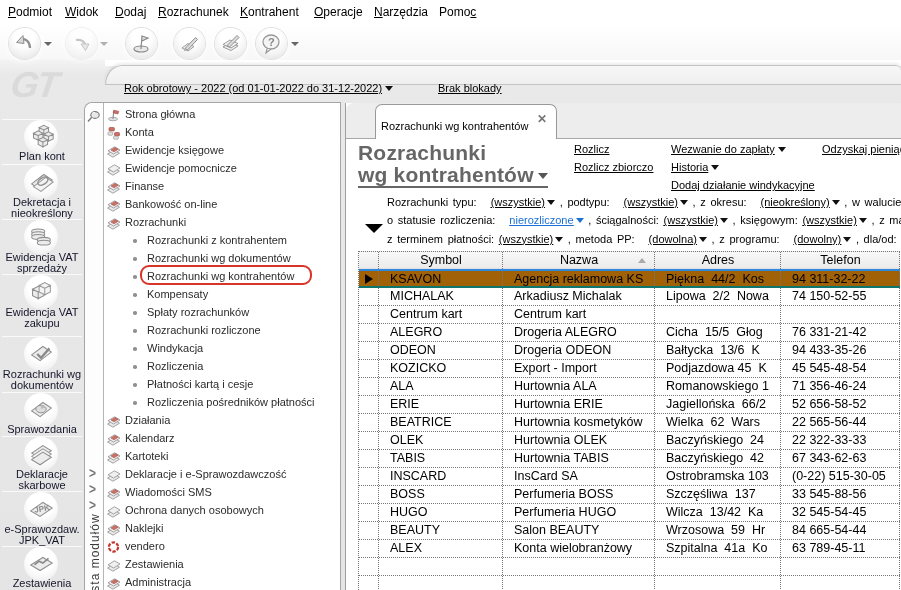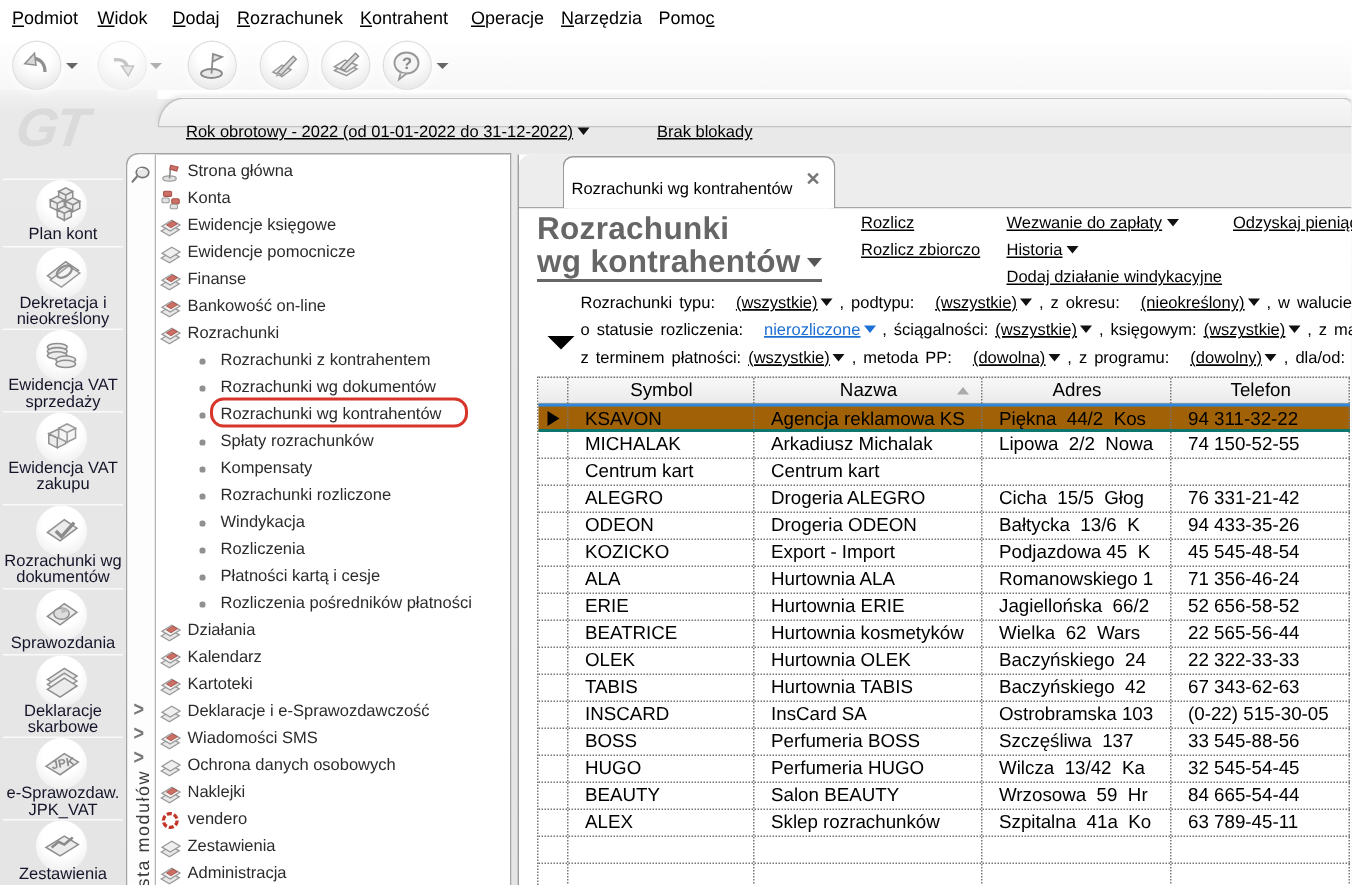--- a/index.html
+++ b/index.html
@@ -308,25 +308,25 @@
       <div class="ti">
         <span class="bullet"></span>
         <span class="sub">Rozrachunki wg dokumentów</span>
       </div>
       <div class="ti">
         <span class="bullet"></span>
         <span class="sub">Rozrachunki wg kontrahentów</span>
       </div>
       <div class="ti">
         <span class="bullet"></span>
+        <span class="sub">Kompensaty</span>
+      </div>
+      <div class="ti">
+        <span class="bullet"></span>
         <span class="sub">Spłaty rozrachunków</span>
-      </div>
-      <div class="ti">
-        <span class="bullet"></span>
-        <span class="sub">Kompensaty</span>
       </div>
       <div class="ti">
         <span class="bullet"></span>
         <span class="sub">Rozrachunki rozliczone</span>
       </div>
       <div class="ti">
         <span class="bullet"></span>
         <span class="sub">Windykacja</span>
       </div>
       <div class="ti">
@@ -555,21 +555,21 @@
         <div class="grow">
           <span class="c c1"></span>
           <span class="c c2">BEAUTY</span>
           <span class="c c3">Salon BEAUTY</span>
           <span class="c c4">Wrzosowa  59  Hr</span>
           <span class="c c5">84 665-54-44</span>
         </div>
         <div class="grow">
           <span class="c c1"></span>
           <span class="c c2">ALEX</span>
-          <span class="c c3">Sklep rozrachunków</span>
+          <span class="c c3">Konta wielobranżowy</span>
           <span class="c c4">Szpitalna  41a  Ko</span>
           <span class="c c5">63 789-45-11</span>
         </div>
         <div class="grow">
           <span class="c c1"></span>
           <span class="c c2"></span>
           <span class="c c3"></span>
           <span class="c c4"></span>
           <span class="c c5"></span>
         </div>

